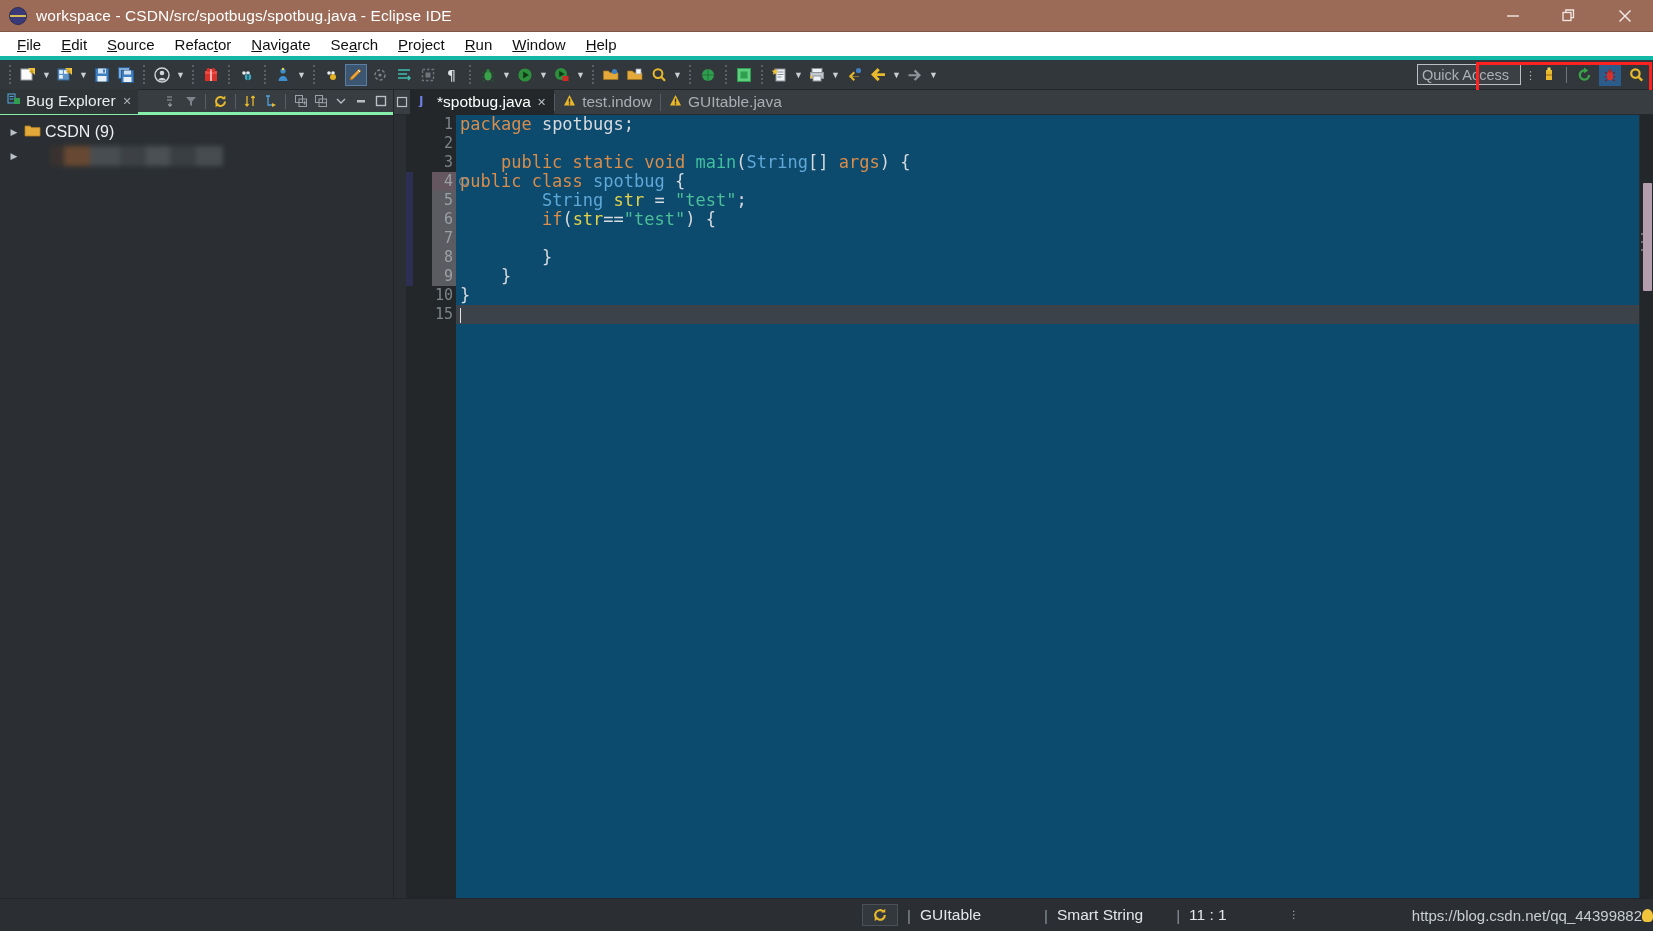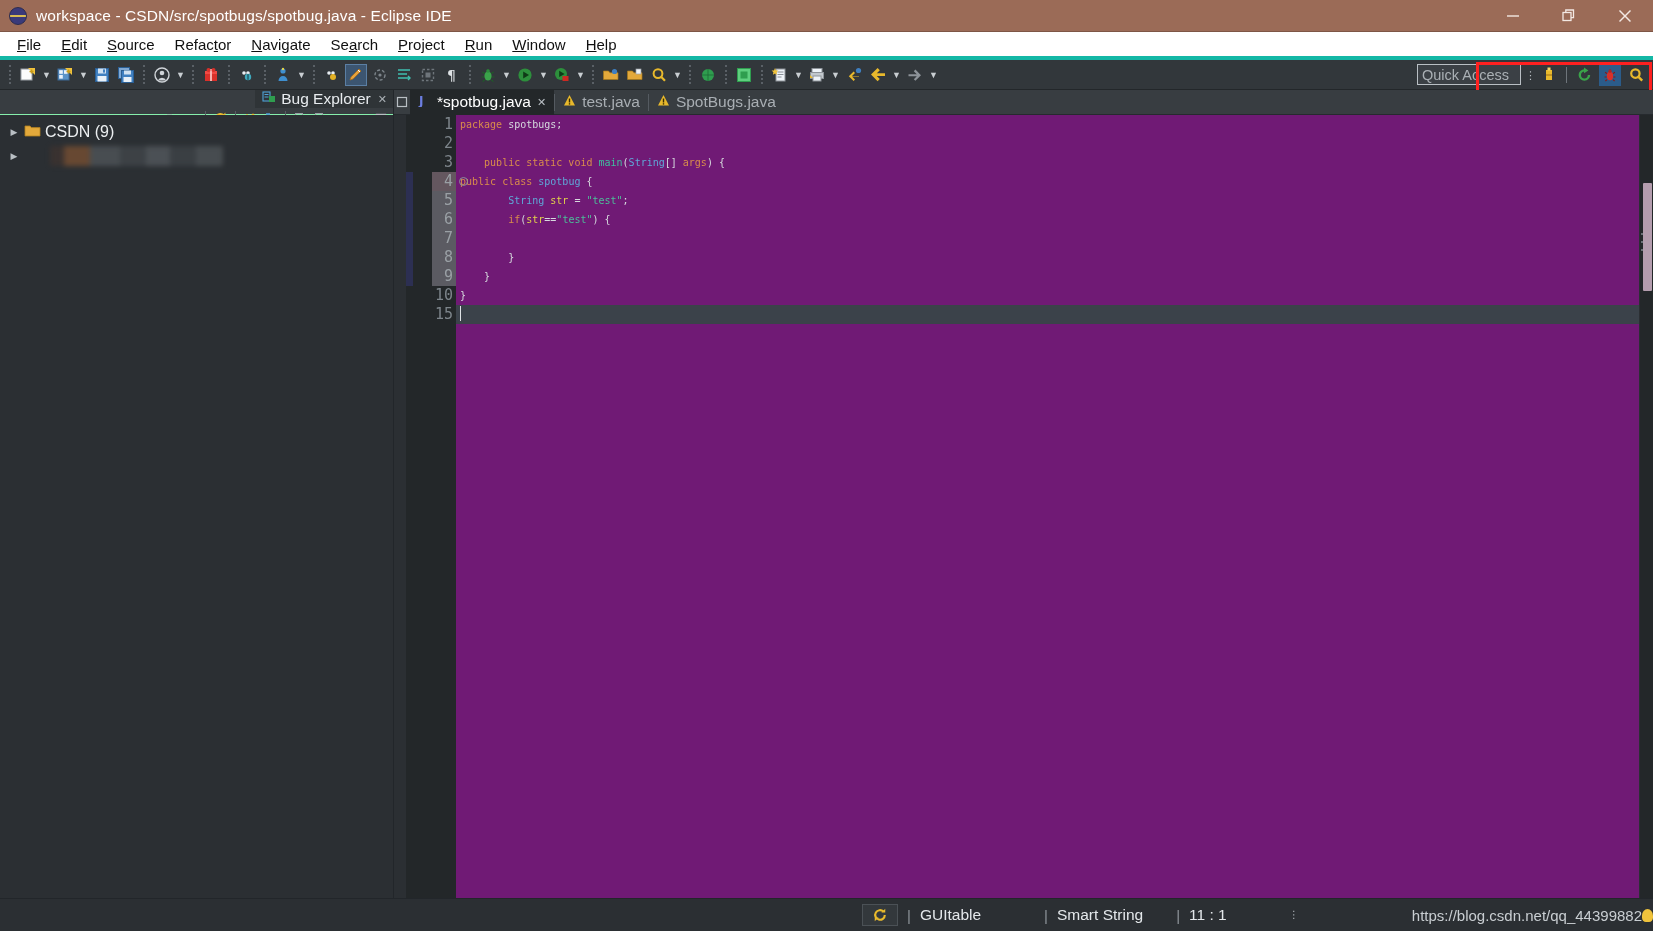--- a/index.html
+++ b/index.html
@@ -82,22 +82,22 @@
   }
   .tt-minis { position: absolute; display: flex; gap: 9px; }
   .tt-mini { width: 13px; height: 7px; background: #cfd4d8; border: 1px solid #8d9399; }
 
   
   .main { position: absolute; top: 90px; left: 0; right: 0; bottom: 33px; display: flex; }
 
   
   .leftview { width: 394px; background: #2f3437; display: flex; flex-direction: column;
               border-right: 1px solid #22262a; }
-  .view-tabbar { height: 25px; display: flex; align-items: flex-end; background: #383d41;
-                 border-bottom: 1px solid #86efac; flex-direction: column; }
+  .view-tabbar { height: 25px; display: flex; align-items: center; background: #383d41;
+                 border-bottom: 3px solid #86efac; }
   .view-tab { display: flex; align-items: center; gap: 5px; padding: 0 6px 0 7px;
               height: 25px; background: #2f3437; }
   .view-tab-label { color: #e8ecef; font-size: 15.5px; white-space: nowrap; }
   .view-tab-close { color: #aab0b5; font-size: 11px; margin-left: 2px; }
   .vt-spacer { flex: 1; }
   .vtools { display: flex; align-items: center; padding-right: 3px; gap: 1px; }
   .vicon { width: 19px; height: 21px; display: flex; align-items: center; justify-content: center; }
   .vsep { width: 1px; height: 15px; background: #585e64; margin: 0 4px; }
   .tree { flex: 1; background: #2b2f33; padding-top: 5px; }
   .trow { display: flex; align-items: center; height: 24px; padding-left: 8px; gap: 4px; }
@@ -125,22 +125,22 @@
   .gutter-ann { width: 18px; background: #232729; position: relative; }
   .ann-band { position: absolute; left: 0; width: 7px; background: #2c2f52; }
   .linenos { width: 32px; background: #232729; position: relative;
              font-family: "DejaVu Sans Mono", monospace; font-size: 15px; }
   .ln { height: 19px; line-height: 19px; text-align: right; padding-right: 3px; color: #7d858b; position: relative; }
   .ln.dim { color: #9aa0a5; }
   .lnband { position: absolute; left: 0; right: 0; background: #8b8792; opacity: .55; }
   .lnband.first { background: #9b7f8c; }
   .fold { position: absolute; right: -12px; top: 5px; width: 9px; height: 9px;
           border: 1px solid #8d9399; border-radius: 50%; }
-  .code { flex: 1; position: relative; background: #701a75;
-          font-family: "DejaVu Sans Mono", monospace; font-size: 10px; min-width: 0; }
+  .code { flex: 1; position: relative; background: #0c4a6e;
+          font-family: "DejaVu Sans Mono", monospace; font-size: 17px; min-width: 0; }
   .cl { height: 19px; line-height: 19px; white-space: pre; padding-left: 4px; }
   .cl.current { background: #3b424a; }
   .cursor { display: inline-block; width: 1px; height: 15px; background: #dfe3e6;
             vertical-align: -3px; }
   .kw { color: #d98d4b; }
   .cls { color: #5fa8d8; }
   .str { color: #4cbf99; }
   .fn { color: #3fbf9e; }
   .fld { color: #e2d24a; }
   .pln { color: #d6dade; }
@@ -584,32 +584,32 @@
         </div>
         <div class="ed-tab-sep"></div>
         <div class="ed-tab inactive">
           <span>
             <svg width="13" height="14" viewBox="0 0 13 14">
                 <polygon points="6.5,2 12,12.5 1,12.5" fill="#e8b92c"></polygon>
                 <rect x="5.8" y="5.5" width="1.4" height="4" fill="#3a2d00"></rect>
                 <rect x="5.8" y="10.2" width="1.4" height="1.4" fill="#3a2d00"></rect>
               </svg>
           </span>
-          <span>test.java</span>
+          <span>test.indow</span>
         </div>
         <div class="ed-tab-sep"></div>
         <div class="ed-tab inactive">
           <span>
             <svg width="13" height="14" viewBox="0 0 13 14">
                 <polygon points="6.5,2 12,12.5 1,12.5" fill="#e8b92c"></polygon>
                 <rect x="5.8" y="5.5" width="1.4" height="4" fill="#3a2d00"></rect>
                 <rect x="5.8" y="10.2" width="1.4" height="1.4" fill="#3a2d00"></rect>
               </svg>
           </span>
-          <span>SpotBugs.java</span>
+          <span>GUItable.java</span>
         </div>
       </div>
 
       <div class="edbody">
         <div class="gutter-left"></div>
         <div class="gutter-ann">
           <div class="ann-band" style="top:57px; height:114px;"></div>
         </div>
         <div class="linenos">
           <div class="lnband first" style="top:57px; height:19px; left:8px;"></div>

